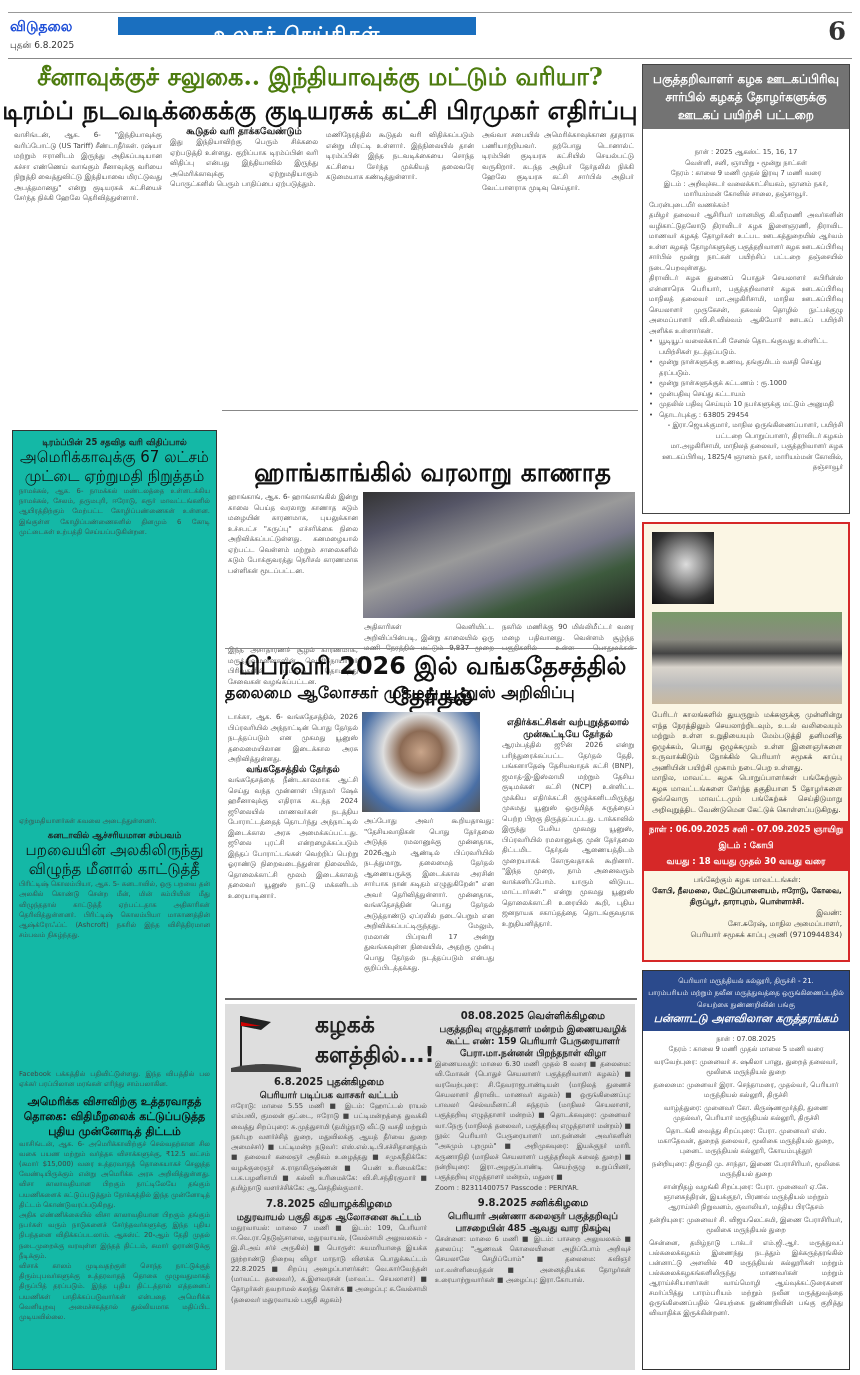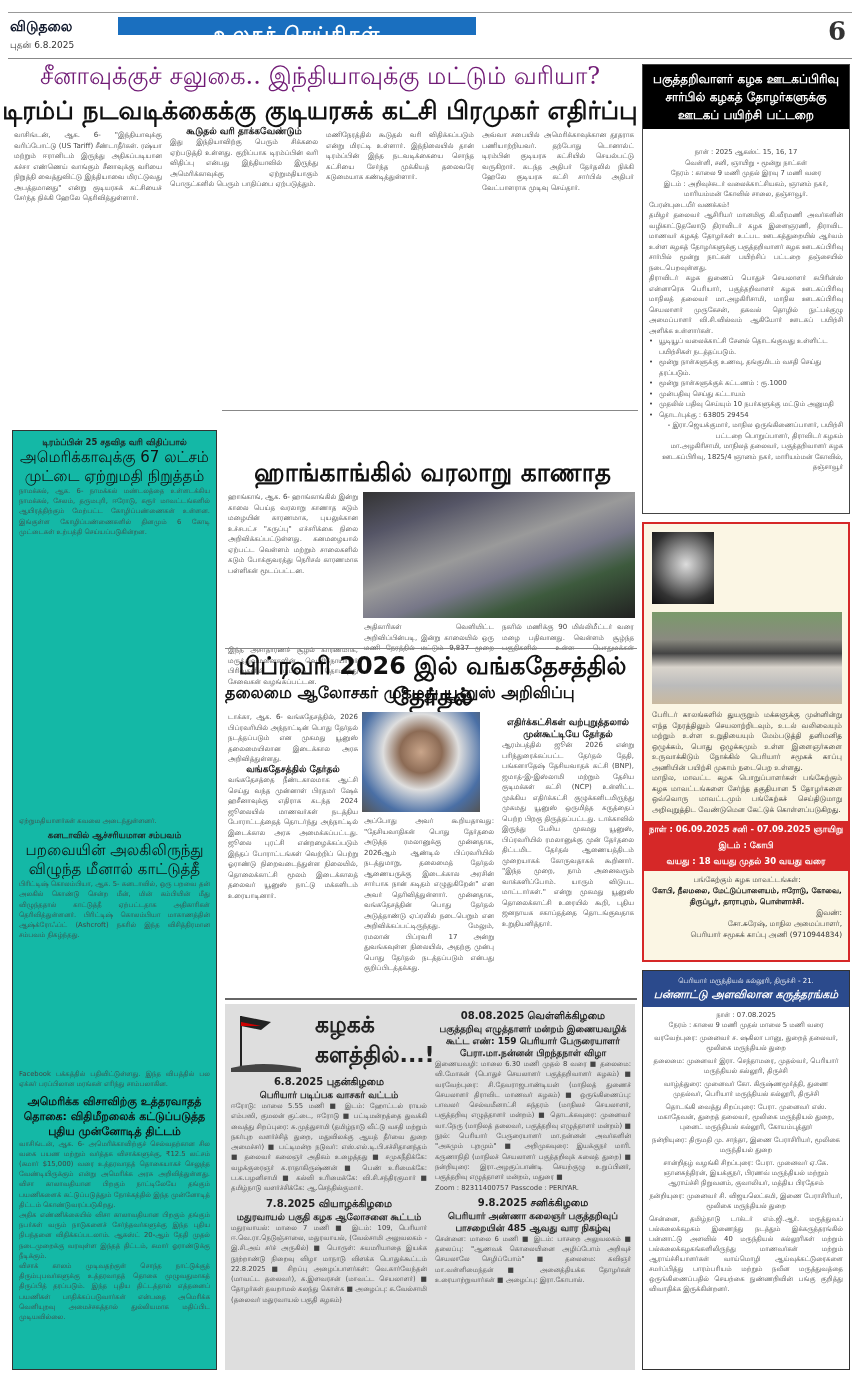--- a/index.html
+++ b/index.html
@@ -1,30 +1,30 @@
 <!DOCTYPE html>
 <html><head>
 <meta charset="utf-8">
 <style>
   * { box-sizing: border-box; margin: 0; padding: 0; }
   body { width: 860px; height: 1375px; background: #fff; font-family: "DejaVu Sans", sans-serif; color: #222; overflow: hidden; position: relative; }
   .abs { position: absolute; }
   .topline { left: 8px; right: 8px; top: 12px; height: 1px; background: #999; }
-  .paper-name { left: 10px; top: 18px; font-size: 14px; color: #0f172a; font-weight: bold; }
+  .paper-name { left: 10px; top: 18px; font-size: 14px; color: #1d4ed8; font-weight: bold; }
   .paper-date { left: 10px; top: 40px; font-size: 9px; color: #333; }
   .section-banner { left: 118px; top: 17px; width: 358px; height: 18px; background: #1a6fbf; color: #fff; font-size: 20px; font-weight: bold; text-align: center; line-height: 34px; letter-spacing: 1px; }
   .page-num { right: 14px; top: 16px; font-size: 26px; font-weight: bold; color: #333; font-family: "DejaVu Serif", serif; }
   .hline { height: 1px; background: #888; }
-  .headline1 { left: 0; width: 640px; top: 62px; text-align: center; font-size: 24px; font-weight: normal; color: #701a75; font-family: "DejaVu Serif", serif; }
+  .headline1 { left: 0; width: 640px; top: 62px; text-align: center; font-size: 24px; font-weight: bold; color: #4d7c0f; font-family: "DejaVu Serif", serif; }
   .headline2 { left: 0; width: 640px; top: 96px; text-align: center; font-size: 25px; font-weight: bold; color: #111; }
   .body-text { font-size: 7px; line-height: 10.5px; color: #444; text-align: justify; overflow: hidden; }
   .sub-h { font-size: 9px; font-weight: bold; text-align: center; color: #111; }
   
   .red-box { left: 642px; top: 64px; width: 208px; height: 450px; border: 1px solid #444; background: #fff; }
-  .red-head { background: #000000; color: #fff; font-size: 12px; font-weight: bold; text-align: center; padding: 5px 6px; line-height: 18px; }
+  .red-head { background: #737373; color: #fff; font-size: 12px; font-weight: bold; text-align: center; padding: 5px 6px; line-height: 18px; }
   .red-body { padding: 18px 6px; font-size: 6.8px; line-height: 10.5px; color: #444; }
   .center { text-align: center; }
   .bul { padding-left: 10px; position: relative; }
   .bul:before { content: "•"; position: absolute; left: 0; }
   .periyar-box { left: 642px; top: 522px; width: 208px; height: 440px; border: 2px solid #d62828; background: #fbf6e4; }
   .photo-periyar { position: absolute; left: 8px; top: 8px; width: 62px; height: 72px; background: radial-gradient(circle at 55% 45%, #ddd 0%, #999 30%, #333 70%, #111 100%); }
   .periyar-title { position: absolute; left: 76px; top: 10px; width: 124px; text-align: center; font-size: 17px; line-height: 22px; color: #222; }
   .photo-parade { position: absolute; left: 8px; top: 88px; width: 190px; height: 92px; background: linear-gradient(180deg, #7a9a6a 0%, #8a8a80 30%, #444 45%, #d9d4cc 60%, #bbb 80%, #c9b99f 100%); }
   .periyar-text { position: absolute; left: 8px; top: 186px; width: 190px; font-size: 7.3px; line-height: 10.5px; color: #333; text-align: justify; }
   .periyar-red { position: absolute; left: 0; top: 297px; width: 204px; height: 50px; background: #d62828; color: #fff; font-size: 8.5px; font-weight: bold; text-align: center; line-height: 16px; }
@@ -185,20 +185,21 @@
     <div style="font-weight:bold; color:#111;">கோபி, நீலமலை, மேட்டுப்பாளையம், ஈரோடு, கோவை, திருப்பூர், தாராபுரம், பொள்ளாச்சி.</div>
     <div style="text-align:right;">இவண்:</div>
     <div style="text-align:right;">சோ.சுரேஷ், மாநில அமைப்பாளர்,</div>
     <div style="text-align:right;">பெரியார் சமூகக் காப்பு அணி (9710944834)</div>
   </div>
 </div>
 
 <div class="abs blue-box">
   <div class="blue-head">
     <div>பெரியார் மருந்தியல் கல்லூரி, திருச்சி - 21.</div>
+    <div>பாரம்பரியம் மற்றும் நவீன மருத்துவத்தை ஒருங்கிணைப்பதில் செயற்கை நுண்ணறிவின் பங்கு</div>
     <div class="big">பன்னாட்டு அளவிலான கருத்தரங்கம்</div>
   </div>
   <div class="blue-body">
     <div>நாள் : 07.08.2025</div>
     <div class="it">நேரம் : காலை 9 மணி முதல் மாலை 5 மணி வரை</div>
     <div class="it">வரவேற்புரை: முனைவர் ச. ஷகிலா பானு, துறைத் தலைவர், மூலிகை மருந்தியல் துறை</div>
     <div class="it">தலைமை: முனைவர் இரா. செந்தாமரை, முதல்வர், பெரியார் மருந்தியல் கல்லூரி, திருச்சி</div>
     <div class="it">வாழ்த்துரை: முனைவர் கோ. கிருஷ்ணமூர்த்தி, துணை முதல்வர், பெரியார் மருந்தியல் கல்லூரி, திருச்சி</div>
     <div class="it">தொடங்கி வைத்து சிறப்புரை: பேரா. முனைவர் எஸ். மகாதேவன், துறைத் தலைவர், மூலிகை மருந்தியல் துறை, புனைட் மருந்தியல் கல்லூரி, கோயம்புத்தூர்</div>
     <div class="it">நன்றியுரை: திருமதி மு. சாந்தா, இணை பேராசிரியர், மூலிகை மருந்தியல் துறை</div>

